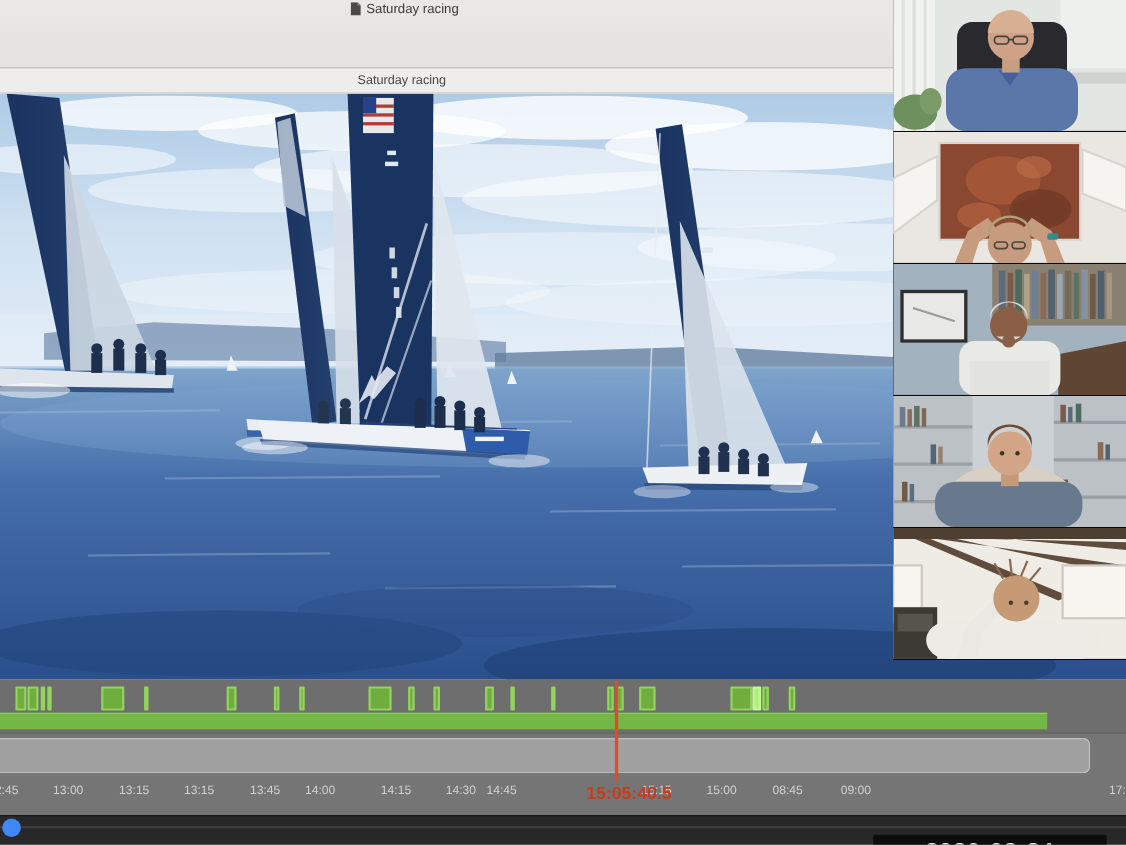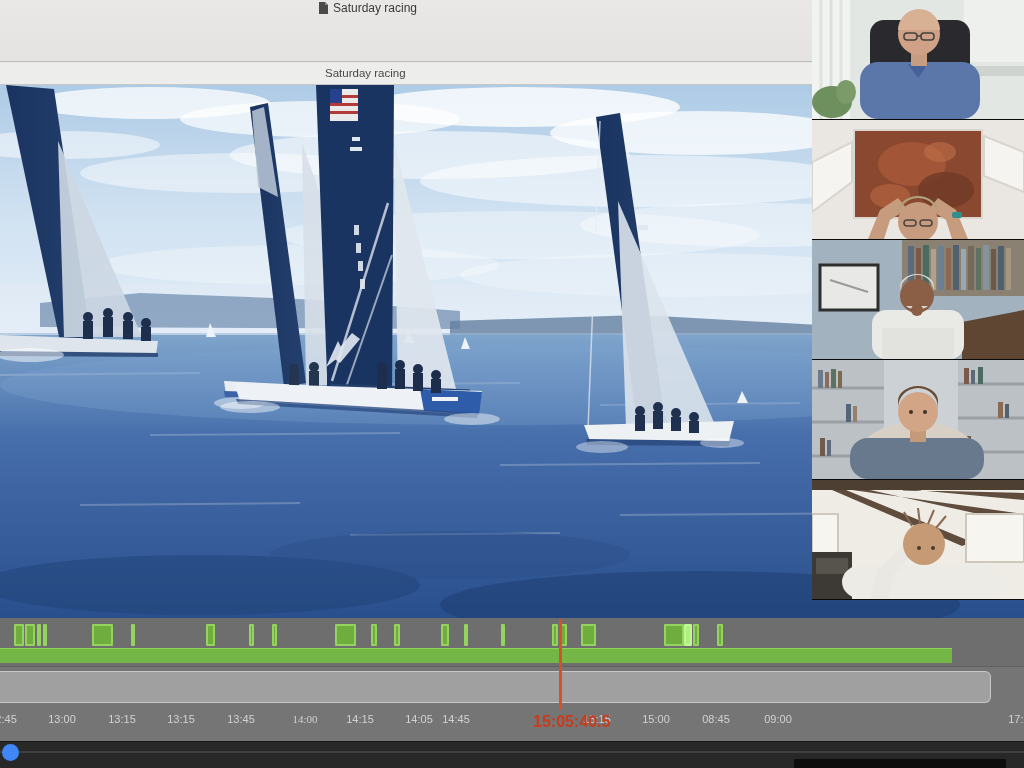--- a/index.html
+++ b/index.html
@@ -392,23 +392,23 @@
       <div class="full-bar" id="full-bar" style="left: 0px; width: 952px; background: rgb(116, 183, 70);"></div>
     </div>
     <div class="tl-ruler">
       <div class="zoom-band"></div>
       <div id="ruler-labels">
           <span class="ruler-label" style="left: -14px;">12:45</span>
           <span class="ruler-label" style="left: 45px;">13:00</span>
           <span class="ruler-label" style="left: 105px;">13:15</span>
           <span class="ruler-label" style="left: 164px;">13:15</span>
           <span class="ruler-label" style="left: 224px;">13:45</span>
-          <span class="ruler-label" style="left: 288px; font-family: Liberation Serif, serif;">14:00</span>
+          <span class="ruler-label" style="left: 274px;">14:00</span>
           <span class="ruler-label" style="left: 343px;">14:15</span>
-          <span class="ruler-label" style="left: 402px;">14:05</span>
+          <span class="ruler-label" style="left: 402px;">14:30</span>
           <span class="ruler-label" style="left: 439px;">14:45</span>
           <span class="ruler-label" style="left: 580px;">15:15</span>
           <span class="ruler-label" style="left: 639px;">15:00</span>
           <span class="ruler-label" style="left: 699px;">08:45</span>
           <span class="ruler-label" style="left: 761px;">09:00</span>
           <span class="ruler-label" style="left: 1005px;">17:00</span>
         </div>
       <div class="playhead-label" style="color: rgb(198, 60, 28);">15:05:40.5</div>
       <div class="timestamp-box">2020-08-24 12:17:52</div>
     </div>

